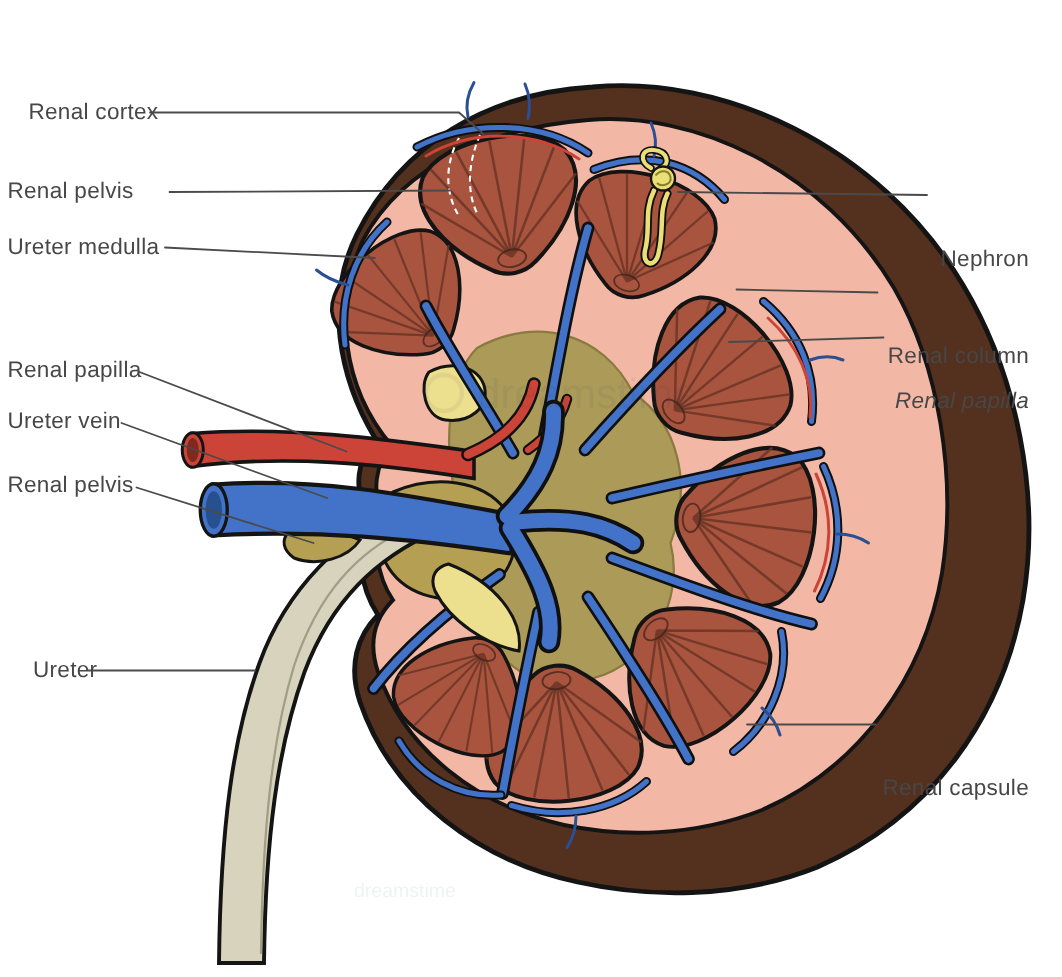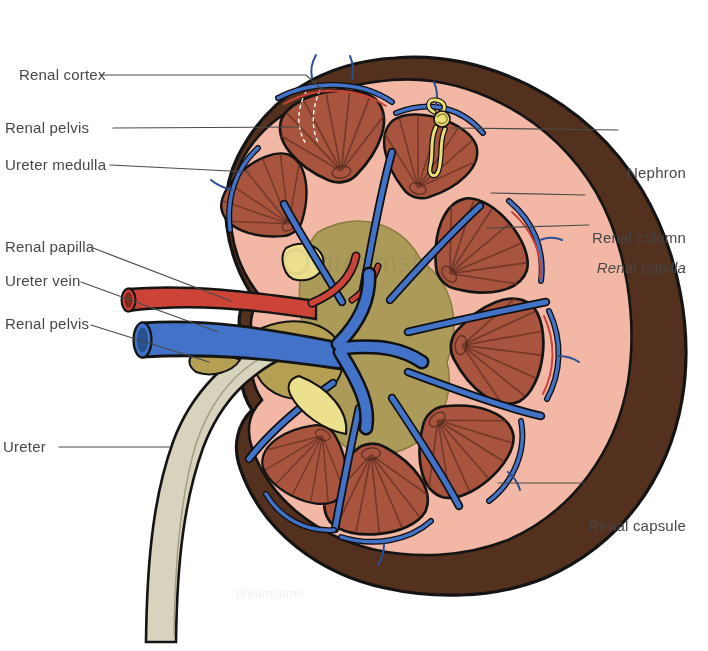--- a/index.html
+++ b/index.html
@@ -170,20 +170,20 @@
       <path class="leader" d="M 584 483 L 498 483"></path>
     </g>
   </svg>
 
   <div class="lbl" style="left:19px;  top:66px;">Renal cortex</div>
   <div class="lbl" style="left:5px;  top:119px;">Renal pelvis</div>
   <div class="lbl" style="left:5px;  top:156px;">Ureter medulla</div>
   <div class="lbl" style="left:5px;  top:238px;">Renal papilla</div>
   <div class="lbl" style="left:5px;  top:272px;">Ureter vein</div>
   <div class="lbl" style="left:5px;  top:315px;">Renal pelvis</div>
-  <div class="lbl" style="left:3px;  top:438px;text-align:center;">Ureter</div>
+  <div class="lbl" style="left:22px;  top:438px;text-align:center;">Ureter</div>
 
   <div class="lbl right" style="right:22px; top:121px;">Nephron</div>
   <div class="lbl right" style="right:22px; top:186px;">Renal column</div>
   <div class="lbl right" style="right:22px; top:216px;font-style:italic;">Renal papilla</div>
   <div class="lbl right" style="right:22px; top:474px;">Renal capsule</div>
 
 </div>
 
 </body></html>

